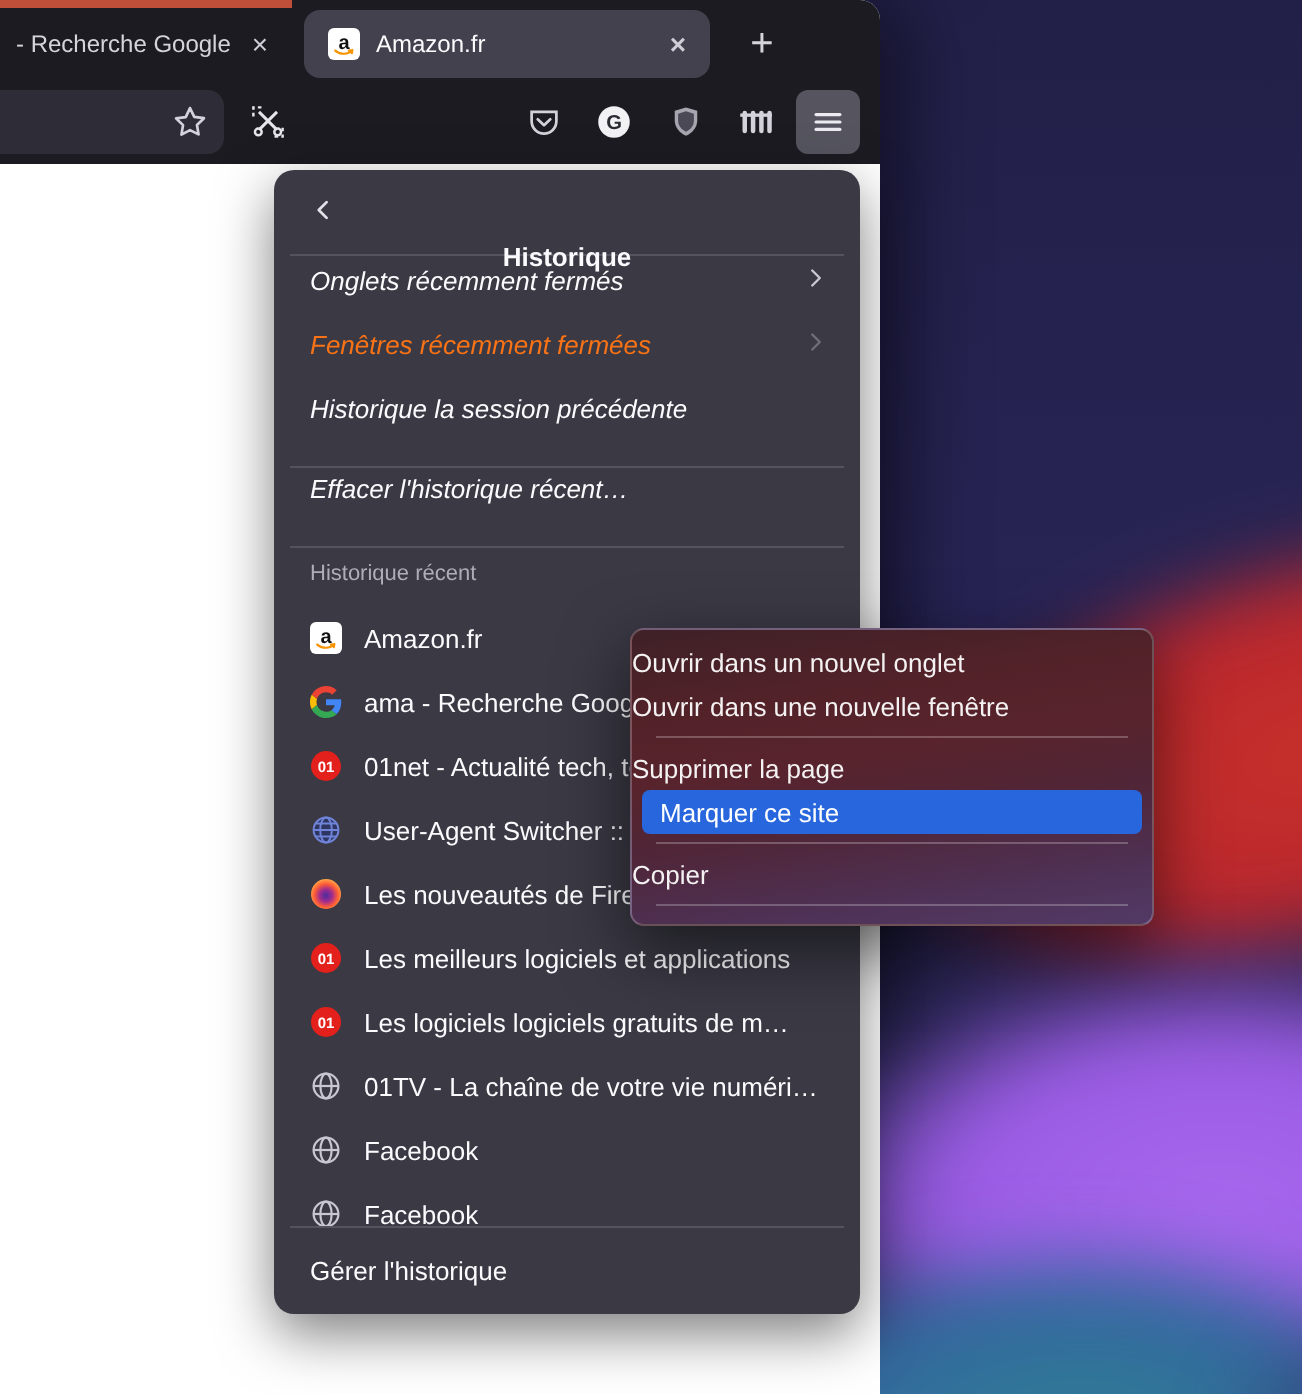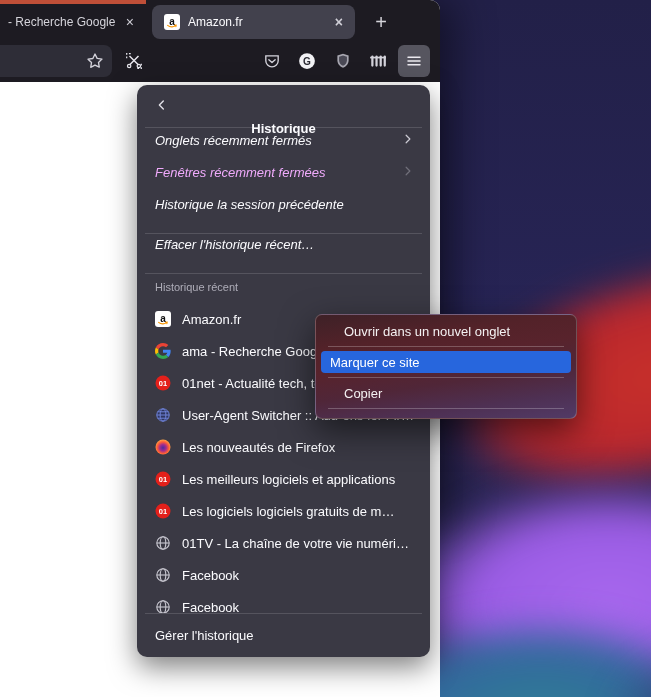--- a/index.html
+++ b/index.html
@@ -63,21 +63,21 @@
     background:#3a3944; border-radius:10px; color:#fbfbfe; font-size:13px;
     box-shadow:0 10px 28px rgba(0,0,0,.5); z-index:5; overflow:hidden; }
   .panel-header { position:absolute; left:0; top:0; width:100%; height:40px;
     display:flex; align-items:center; justify-content:center; font-weight:bold;margin-top:23px; }
   .panel-back { position:absolute; left:12px; top:8px; width:26px; height:24px;
     display:flex; align-items:center; justify-content:center; border-radius:4px; }
   .psep { position:absolute; left:8px; right:8px; height:1px; background:rgba(255,255,255,.14); }
   .prow { position:absolute; left:0; width:100%; height:32px;
     display:flex; padding:0 16px 0 18px;font-style:italic; }
   .prow .grow { flex:1; white-space:nowrap; overflow:hidden; }
-  .prow.disabled { color:#f0abfc; }
+  .prow.disabled { color:#f97316; }
   .row-chevron { color:#c9c8d1; display:flex; }
   .prow.disabled .row-chevron { color:#6f6e79; }
   .row-chevron svg { width:12px; height:12px; }
   .section-label { position:absolute; left:18px; top:192px; height:20px;
     display:flex; align-items:center; font-size:11px; color:#aeadb8; }
   .hist-list { position:absolute; left:0; top:218px; width:100%; height:310px; overflow:hidden; }
   .hist-row { height:32px; display:flex; align-items:center; gap:11px; padding:0 10px 0 18px; }
   .hist-row .hicon { width:16px; height:16px; flex:none; }
   .hist-row .hicon svg { width:16px; height:16px; display:block; }
   .hist-row .hlabel { flex:1; white-space:nowrap; overflow:hidden; text-overflow:ellipsis; }
@@ -86,21 +86,21 @@
   .psep-footer { top:528px; }
 
   
   .context-menu { position:absolute; left:315px; top:314px; width:262px;
     padding:5px 0; border-radius:7px; z-index:10;
     color:#f4f1f2; font-size:13px;
     border:1px solid rgba(255,255,255,.22);
     background:linear-gradient(172deg,#3e2127 0%,#532229 25%,#58232c 42%,#502638 62%,#4e3053 82%,#523a66 100%);
     box-shadow:0 12px 34px rgba(0,0,0,.55);
   }
-  .cm-item { height:22px; display:flex; align-items:center; padding:0 28px; white-space:nowrap; }
+  .cm-item { height:22px; display:flex; align-items:center; padding:0 0; white-space:nowrap; }
   .cm-item.highlight { margin:0 5px; padding:0 9px; border-radius:4px; color:#fff; }
   .cm-sep { height:1px; margin:4px 12px; background:rgba(255,255,255,.24); }
 </style>
 </head>
 <body>
 
 <div class="wallpaper">
   <div class="blob blob-red"></div>
   <div class="blob blob-purple"></div>
   <div class="blob blob-teal"></div>
@@ -333,18 +333,20 @@
 
     <div class="psep psep-footer"></div>
     <div class="panel-footer">
       <span>Gérer l'historique</span>
     </div>
   </div>
 </div>
 
 <div class="context-menu" id="context-menu">
     <div class="cm-item">Ouvrir dans un nouvel onglet</div>
+    <div class="cm-item">Ouvrir dans une nouvelle fenêtre</div>
     <div class="cm-sep"></div>
+    <div class="cm-item">Supprimer la page</div>
     <div class="cm-item highlight" style="background: rgb(39, 102, 221);">Marquer ce site</div>
     <div class="cm-sep"></div>
     <div class="cm-item">Copier</div>
     <div class="cm-sep"></div>
   </div>
 
 </body></html>

